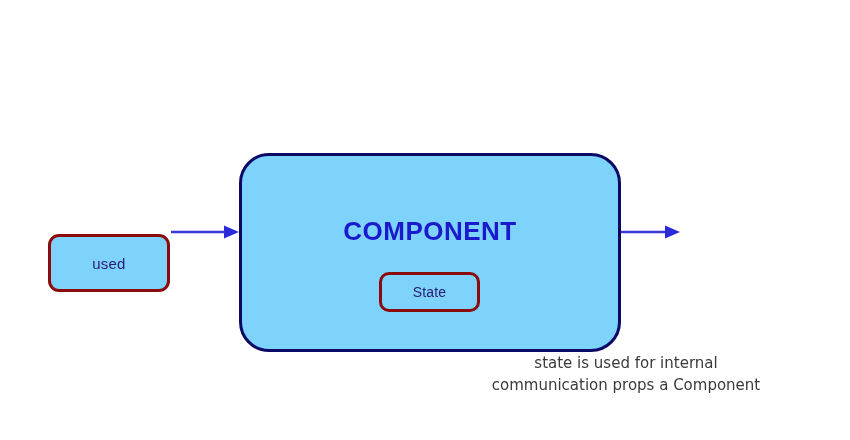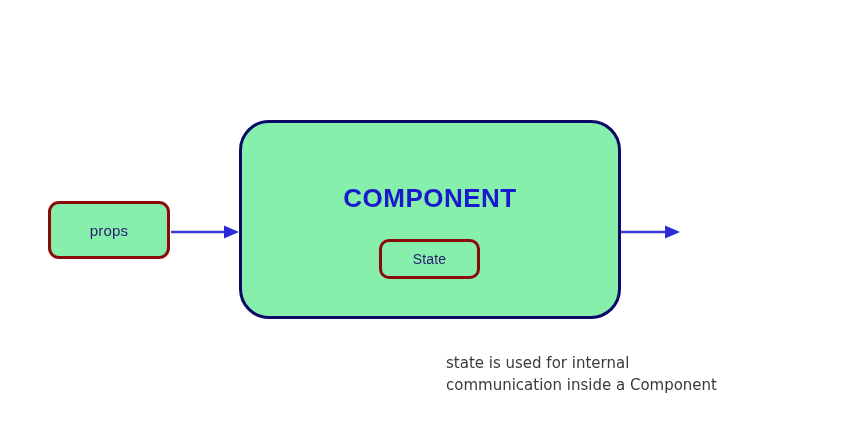--- a/index.html
+++ b/index.html
@@ -16,25 +16,26 @@
     width: 850px;
     height: 440px;
     background: #ffffff;
     overflow: hidden;
   }
 
   
   .node {
     position: absolute;
     box-sizing: border-box;
-    background: #86efac;
+    background: #7dd3fc;
     display: flex;
     align-items: center;
     justify-content: center;
     text-align: center;
+    margin-top: 33px;
   }
 
   
   .node-props {
     left: 48px;
     top: 201px;
     width: 122px;
     height: 58px;
     border: 3px solid #8b0b0b;
     border-radius: 11px;
@@ -123,29 +124,30 @@
     top: 352px;
     width: 360px;
     font-family: "DejaVu Sans", sans-serif;
     font-size: 15px;
     line-height: 22px;
     color: #3a3a3a;
   }
   .caption-line {
     display: block;
     white-space: nowrap;
+    text-align: center;
   }
 </style>
 </head>
 <body>
 
 <div id="canvas">
 
   <div class="node node-props">
-    <span class="node-label">props</span>
+    <span class="node-label">used</span>
   </div>
 
   <div class="arrow arrow-props-to-component">
     <svg width="68" height="20" viewBox="0 0 68 20" xmlns="http://www.w3.org/2000/svg">
       <line x1="0" y1="10" x2="55" y2="10" stroke="#3a3ad8" stroke-width="2.4"></line>
       <polygon points="53,3.5 68,10 53,16.5" fill="#2a2ad8"></polygon>
     </svg>
   </div>
 
   <div class="node node-component">
@@ -159,16 +161,16 @@
   <div class="arrow arrow-component-to-dom">
     <svg width="59" height="20" viewBox="0 0 59 20" xmlns="http://www.w3.org/2000/svg">
       <line x1="0" y1="10" x2="46" y2="10" stroke="#3a3ad8" stroke-width="2.4"></line>
       <polygon points="44,3.5 59,10 44,16.5" fill="#2a2ad8"></polygon>
     </svg>
   </div>
 
 
   <div class="caption">
     <span class="caption-line">state is used for internal</span>
-    <span class="caption-line">communication inside a Component</span>
+    <span class="caption-line">communication props a Component</span>
   </div>
 
 </div>
 
 </body></html>

